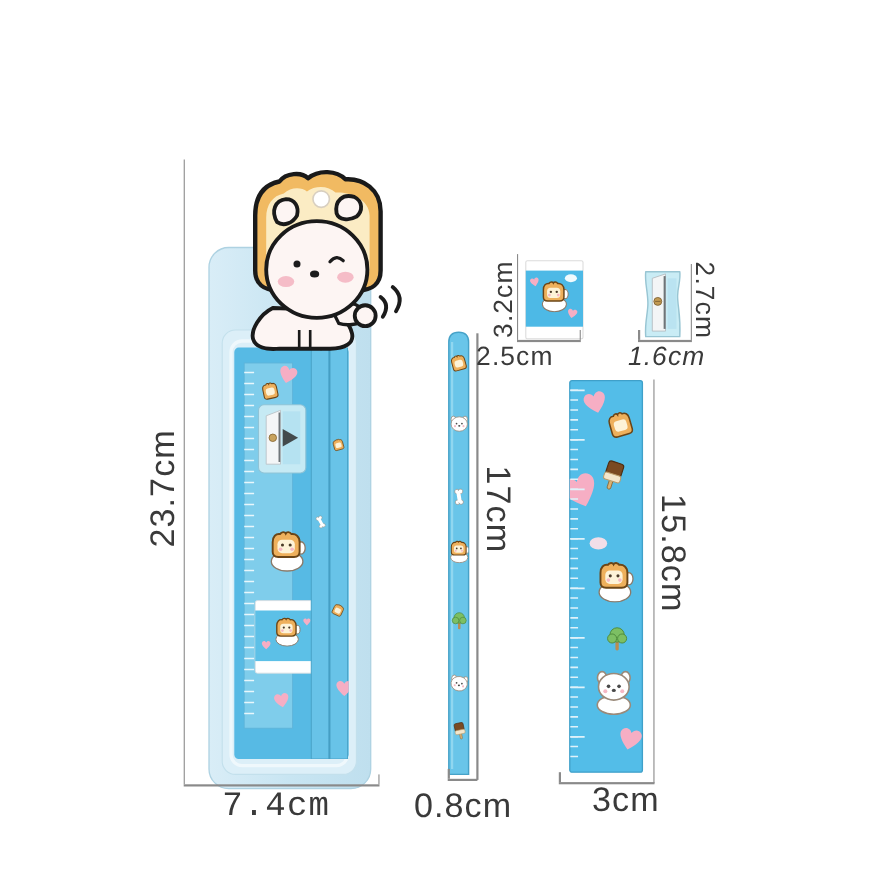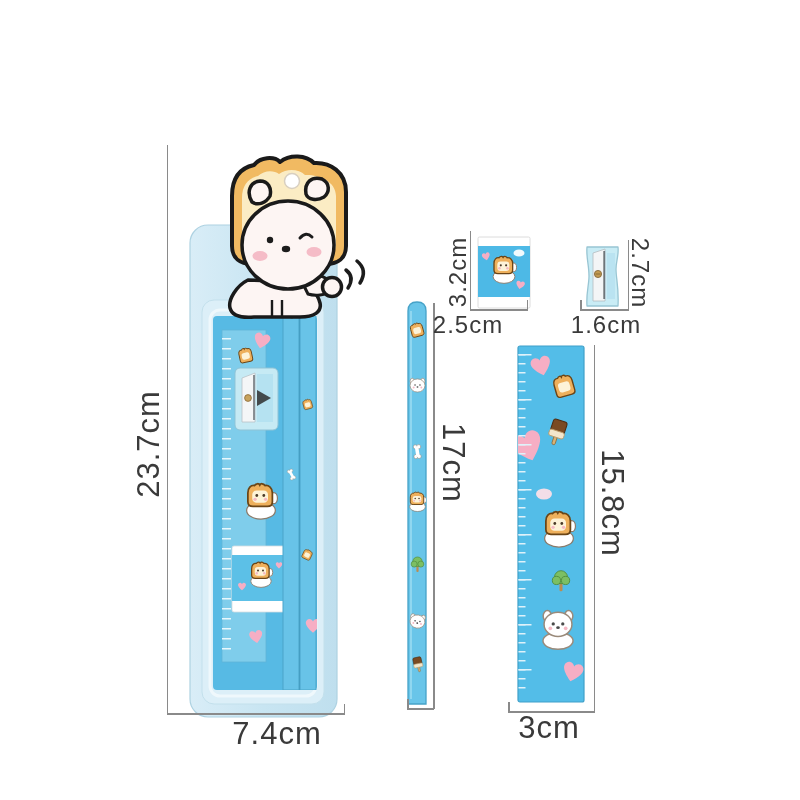--- a/index.html
+++ b/index.html
@@ -267,26 +267,27 @@
   <div class="dim-line h" style="left:470px;top:309px;width:58px;">
       <span class="tick r"></span>
     </div>
 
   <div class="dim-line v" style="left:627.5px;top:240px;height:69px;"></div>
   <div class="dim-line h" style="left:580px;top:309px;width:49px;">
       <span class="tick l"></span>
     </div>
 
   <div class="dim-label big ccw" style="left:148px;top:444px;">23.7cm</div>
-  <div class="dim-label big" style="left:277px;top:733px;">7.4cm</div>
+  <div class="dim-label big" style="left:251px;top:733px;font-family:Liberation Mono, monospace;">7.4cm</div>
 
   <div class="dim-label big cw" style="left:453px;top:463px;">17cm</div>
+  <div class="dim-label big" style="left:421px;top:732px;">0.8cm</div>
 
   <div class="dim-label big cw" style="left:612px;top:503px;">15.8cm</div>
-  <div class="dim-label big" style="left:549px;top:727px;">3cm</div>
+  <div class="dim-label big" style="left:569px;top:727px;">3cm</div>
 
   <div class="dim-label small ccw" style="left:458px;top:272px;">3.2cm</div>
   <div class="dim-label small" style="left:468px;top:325px;">2.5cm</div>
 
   <div class="dim-label small cw" style="left:640px;top:273px;">2.7cm</div>
-  <div class="dim-label small" style="left:606px;top:325px;">1.6cm</div>
+  <div class="dim-label small" style="left:606px;top:325px;font-style:italic;">1.6cm</div>
 
 </div>
 
 </body></html>

